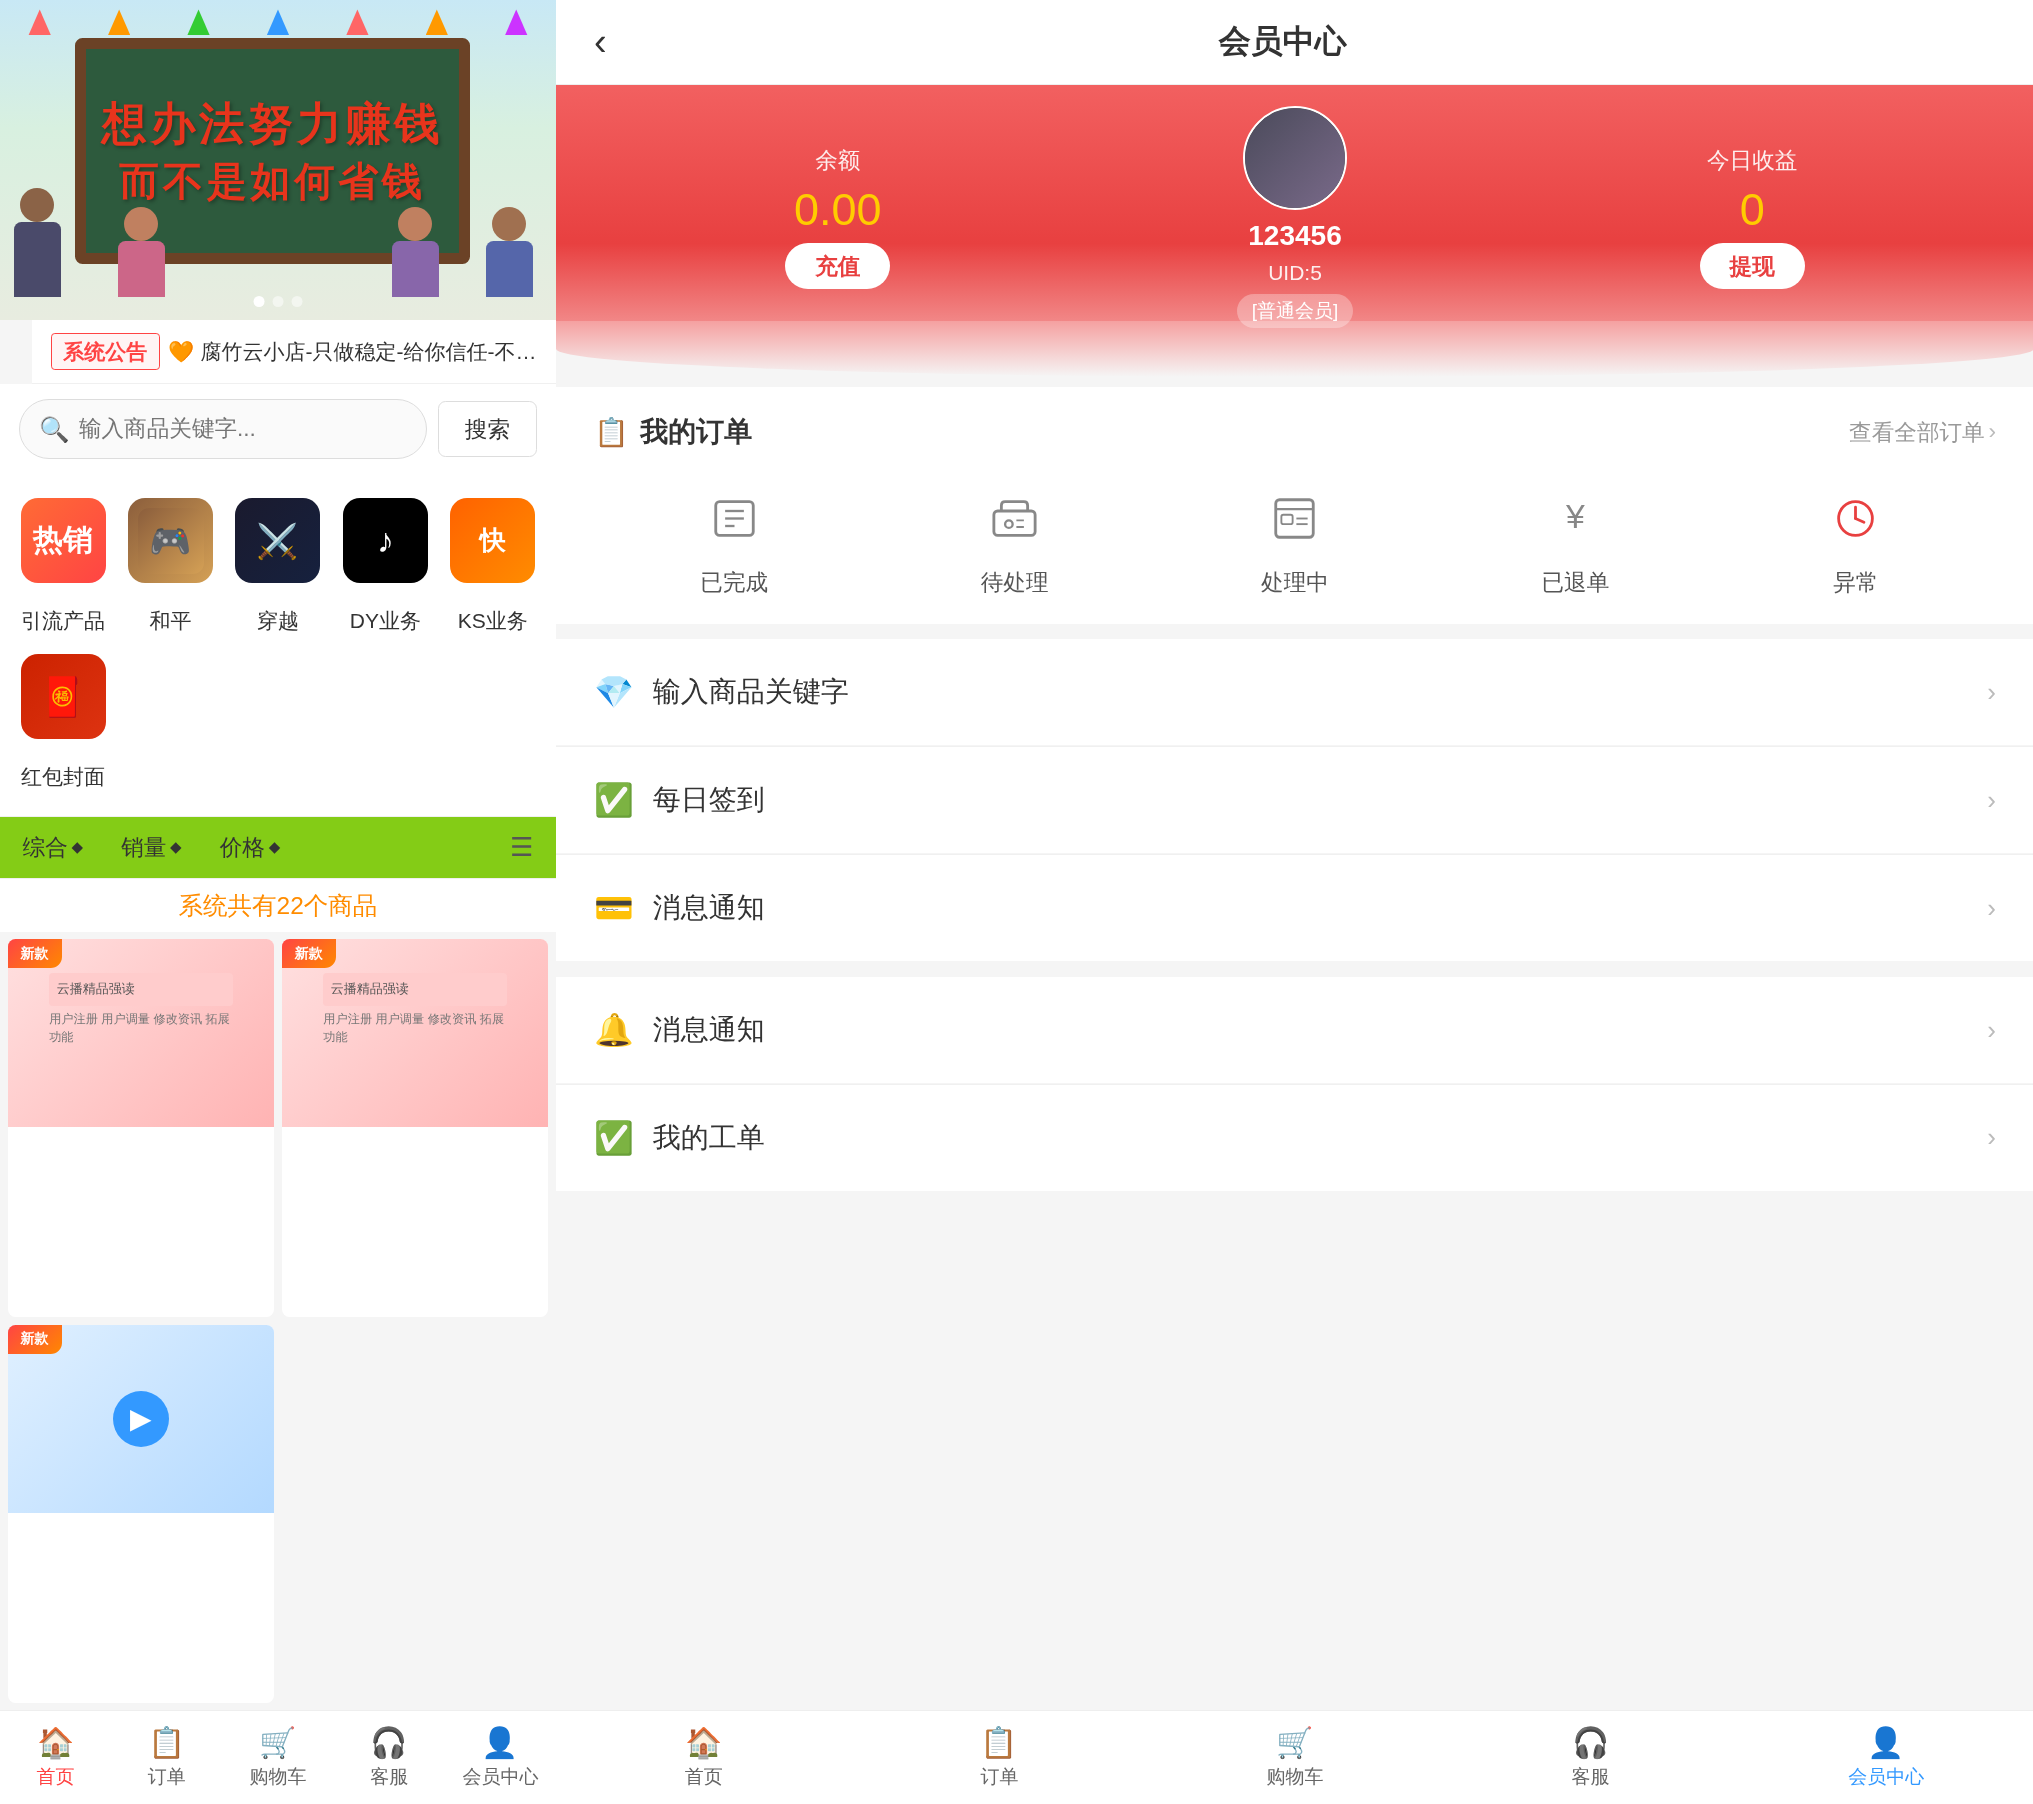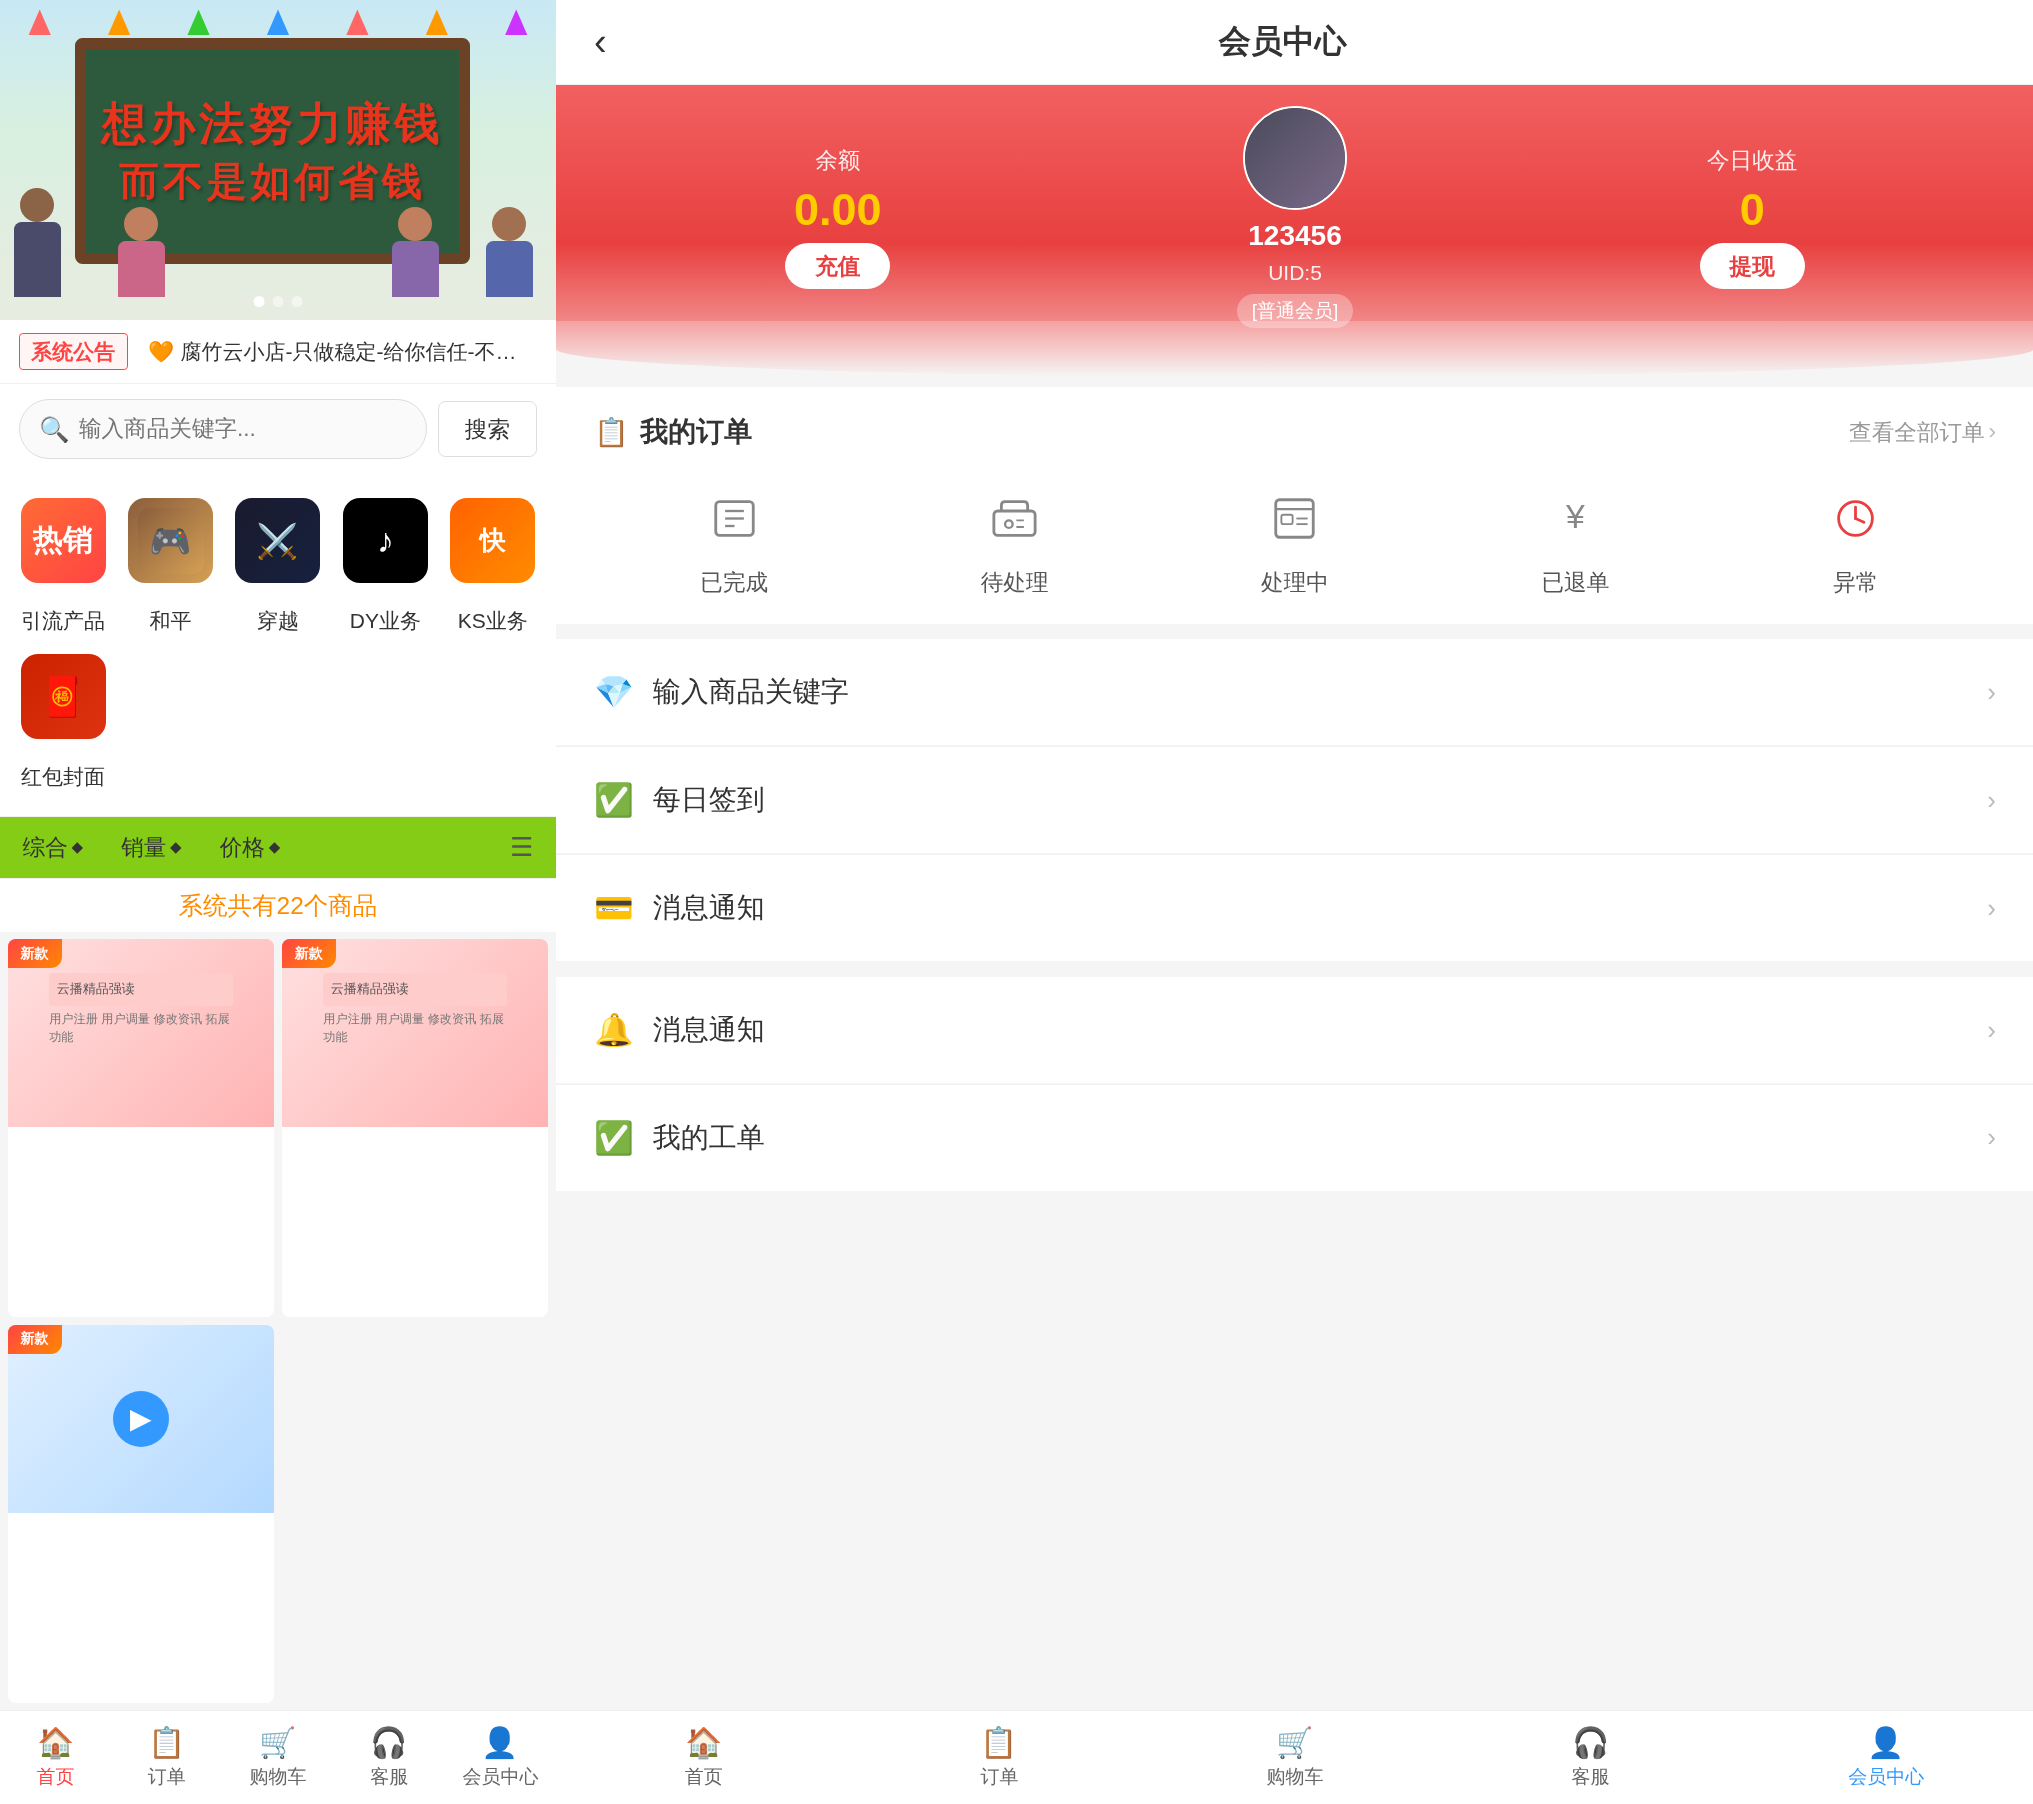--- a/index.html
+++ b/index.html
@@ -83,23 +83,24 @@
     .banner-dot.active {
       background: white;
     }
 
     .notice-bar {
       background: white;
       height: 64px;
       display: flex;
       align-items: center;
       padding: 0 19px;
-      gap: 21px;
+      gap: 9px;
       flex-shrink: 0;
       border-bottom: 0.9px solid #f0f0f0;
+      margin-left: 32px;
     }
     .notice-tag {
       background: #fff5f5;
       border: 0.9px solid #ff4444;
       color: #ff4444;
       font-size: 21px;
       font-weight: bold;
       padding: 3.8px 11.3px;
       border-radius: 3.8px;
       flex-shrink: 0;
@@ -336,21 +337,21 @@
       border-radius: 0 0 50% 50%;
     }
 
     .hero-balance {
       display: flex;
       flex-direction: column;
       align-items: center;
       gap: 7.5px;
     }
     .hero-balance-label { color: rgba(255,255,255,0.9); font-size: 22.6px; }
-    .hero-balance-amount { color: #ffcc00; font-size: 45px; font-weight: bold; }
+    .hero-balance-amount { color: #ffcc00; font-size: 45px; font-weight: normal; }
     .hero-btn {
       background: white;
       border: none;
       border-radius: 28px;
       padding: 7.5px 30px;
       font-size: 22.6px;
       color: #e84040;
       cursor: pointer;
       font-weight: bold;
     }

